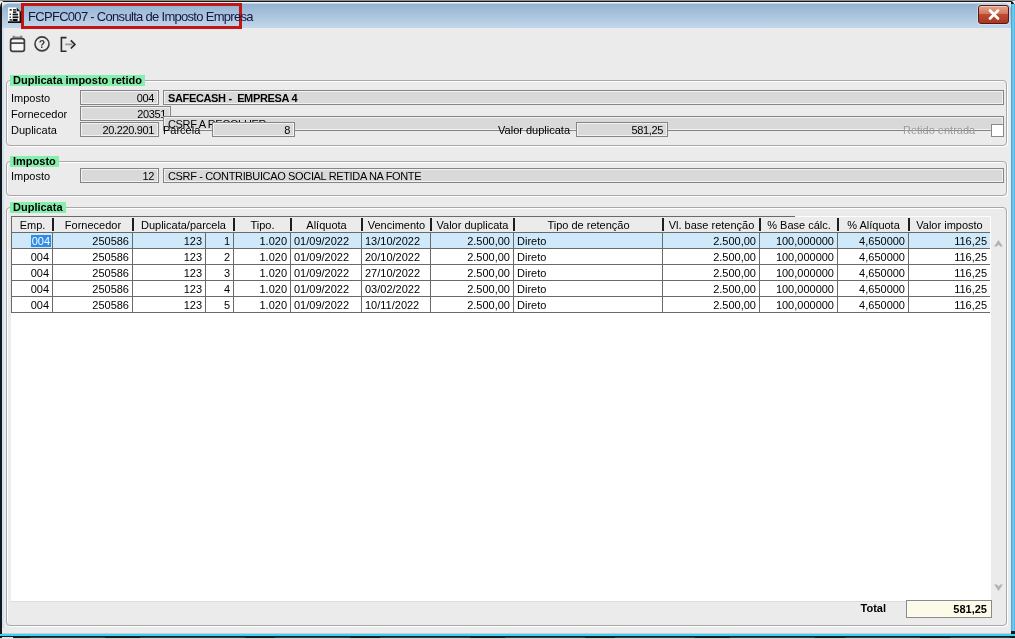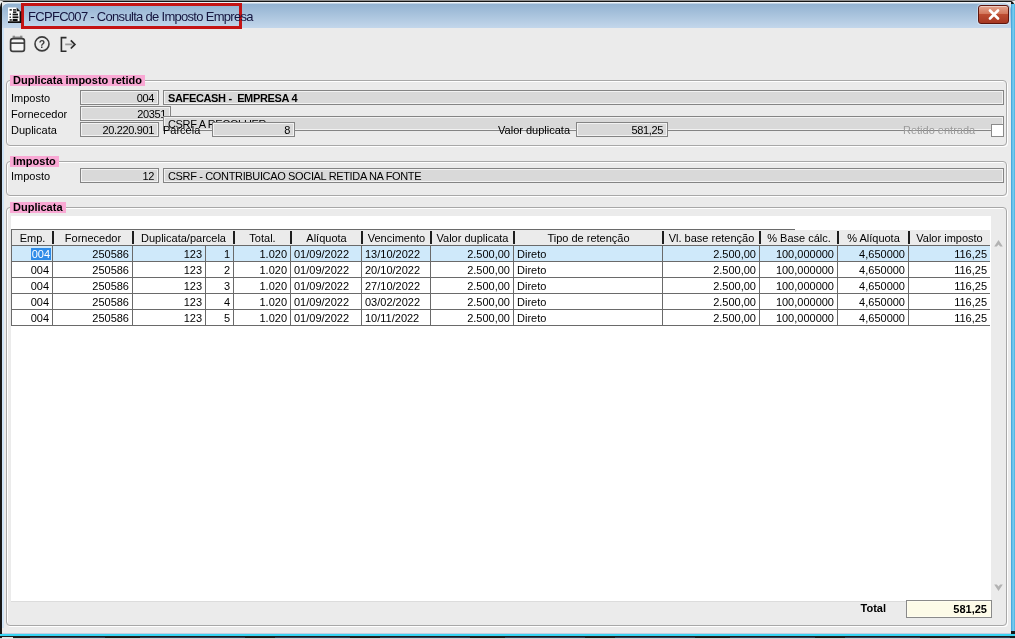--- a/index.html
+++ b/index.html
@@ -25,31 +25,31 @@
   color:#15153f; z-index:6; }
 #closebtn { position:absolute; left:978px; top:5px; width:31px; height:19px;
   border-radius:3px; border:1px solid #5e150d;
   background:linear-gradient(180deg,#e3a48f 0%,#d47a5e 44%,#bc4c31 50%,#a63823 100%);
   box-shadow: inset 0 1px 0 rgba(255,255,255,.45), 0 0 0 1px rgba(255,255,255,.35);
   display:flex; align-items:center; justify-content:center; z-index:6; }
 .tbico { position:absolute; top:35.5px; }
 .grp { position:absolute; border:1px solid #a8a8a8; border-radius:4px;
   box-shadow:inset 1px 1px 0 #ffffff, 1px 1px 0 #ffffff; }
 .grplabel { position:absolute; font-weight:bold; font-size:11px; color:#000;
-  background:#f9a8d4; padding:0 3px; line-height:11px; z-index:2; }
+  background:#86efac; padding:0 3px; line-height:11px; z-index:2; }
 .fld { position:absolute; height:15px; background:#d9d9d9; border:1px solid #848484;
   box-shadow:inset 0 0 0 1px #f2f2f2; font-size:11px; color:#000; letter-spacing:-0.35px;
   display:flex; align-items:center; padding:0 4px; white-space:pre; }
 .num { justify-content:flex-end; }
 .lbl { position:absolute; font-size:11px; color:#000; white-space:pre; height:15px;
   display:flex; align-items:center; }
 #gridwhite { position:absolute; left:10.5px; top:216px; width:980px; height:385.5px;
   background:#fff; border-bottom:1px solid #dcdcdc; }
 #grid { position:absolute; left:11px; top:216px; width:784px; height:97px;
-  background:#fff; border:1px solid #6a6a6a; border-bottom:none;margin-top:13px; }
+  background:#fff; border:1px solid #6a6a6a; border-bottom:none; }
 .hrow { position:absolute; left:0; top:0; width:978px; height:16px; background:#ebebeb;
   border-bottom:1px solid #6a6a6a; display:flex; }
 .hc { position:relative; font-size:11px; display:flex; align-items:center;
   justify-content:center; height:15px; }
 .hc:not(:last-child)::after { content:""; position:absolute; right:-1px; top:1px;
   height:13px; width:2px; background:#1e1e1e; }
 .drow { position:absolute; left:0; width:978px; height:16px; display:flex;
   border-bottom:1px solid #6a6a6a; background:#fff; }
 .dc { font-size:11px; color:#000; display:flex; align-items:center; height:15px;
   border-right:1px solid #6a6a6a; padding:0 3px; white-space:pre; }
@@ -113,21 +113,21 @@
 
 <div class="grp" style="left:6px; top:207px; width:1001px; height:419px;"></div>
 <div class="grplabel" style="left:10px; top:202px;">Duplicata</div>
 
 <div id="gridwhite"></div>
 <div id="grid">
   <div class="hrow">
     <div class="hc" style="width:41px">Emp.</div>
     <div class="hc" style="width:80px">Fornecedor</div>
     <div class="hc" style="width:101px">Duplicata/parcela</div>
-    <div class="hc" style="width:57px">Total.</div>
+    <div class="hc" style="width:57px">Tipo.</div>
     <div class="hc" style="width:71px">Alíquota</div>
     <div class="hc" style="width:69px">Vencimento</div>
     <div class="hc" style="width:83px">Valor duplicata</div>
     <div class="hc" style="width:149px">Tipo de retenção</div>
     <div class="hc" style="width:97px">Vl. base retenção</div>
     <div class="hc" style="width:78px">% Base cálc.</div>
     <div class="hc" style="width:71px">% Alíquota</div>
     <div class="hc" style="width:81px">Valor imposto</div>
   </div>
     <div class="drow sel" style="top:16px">

